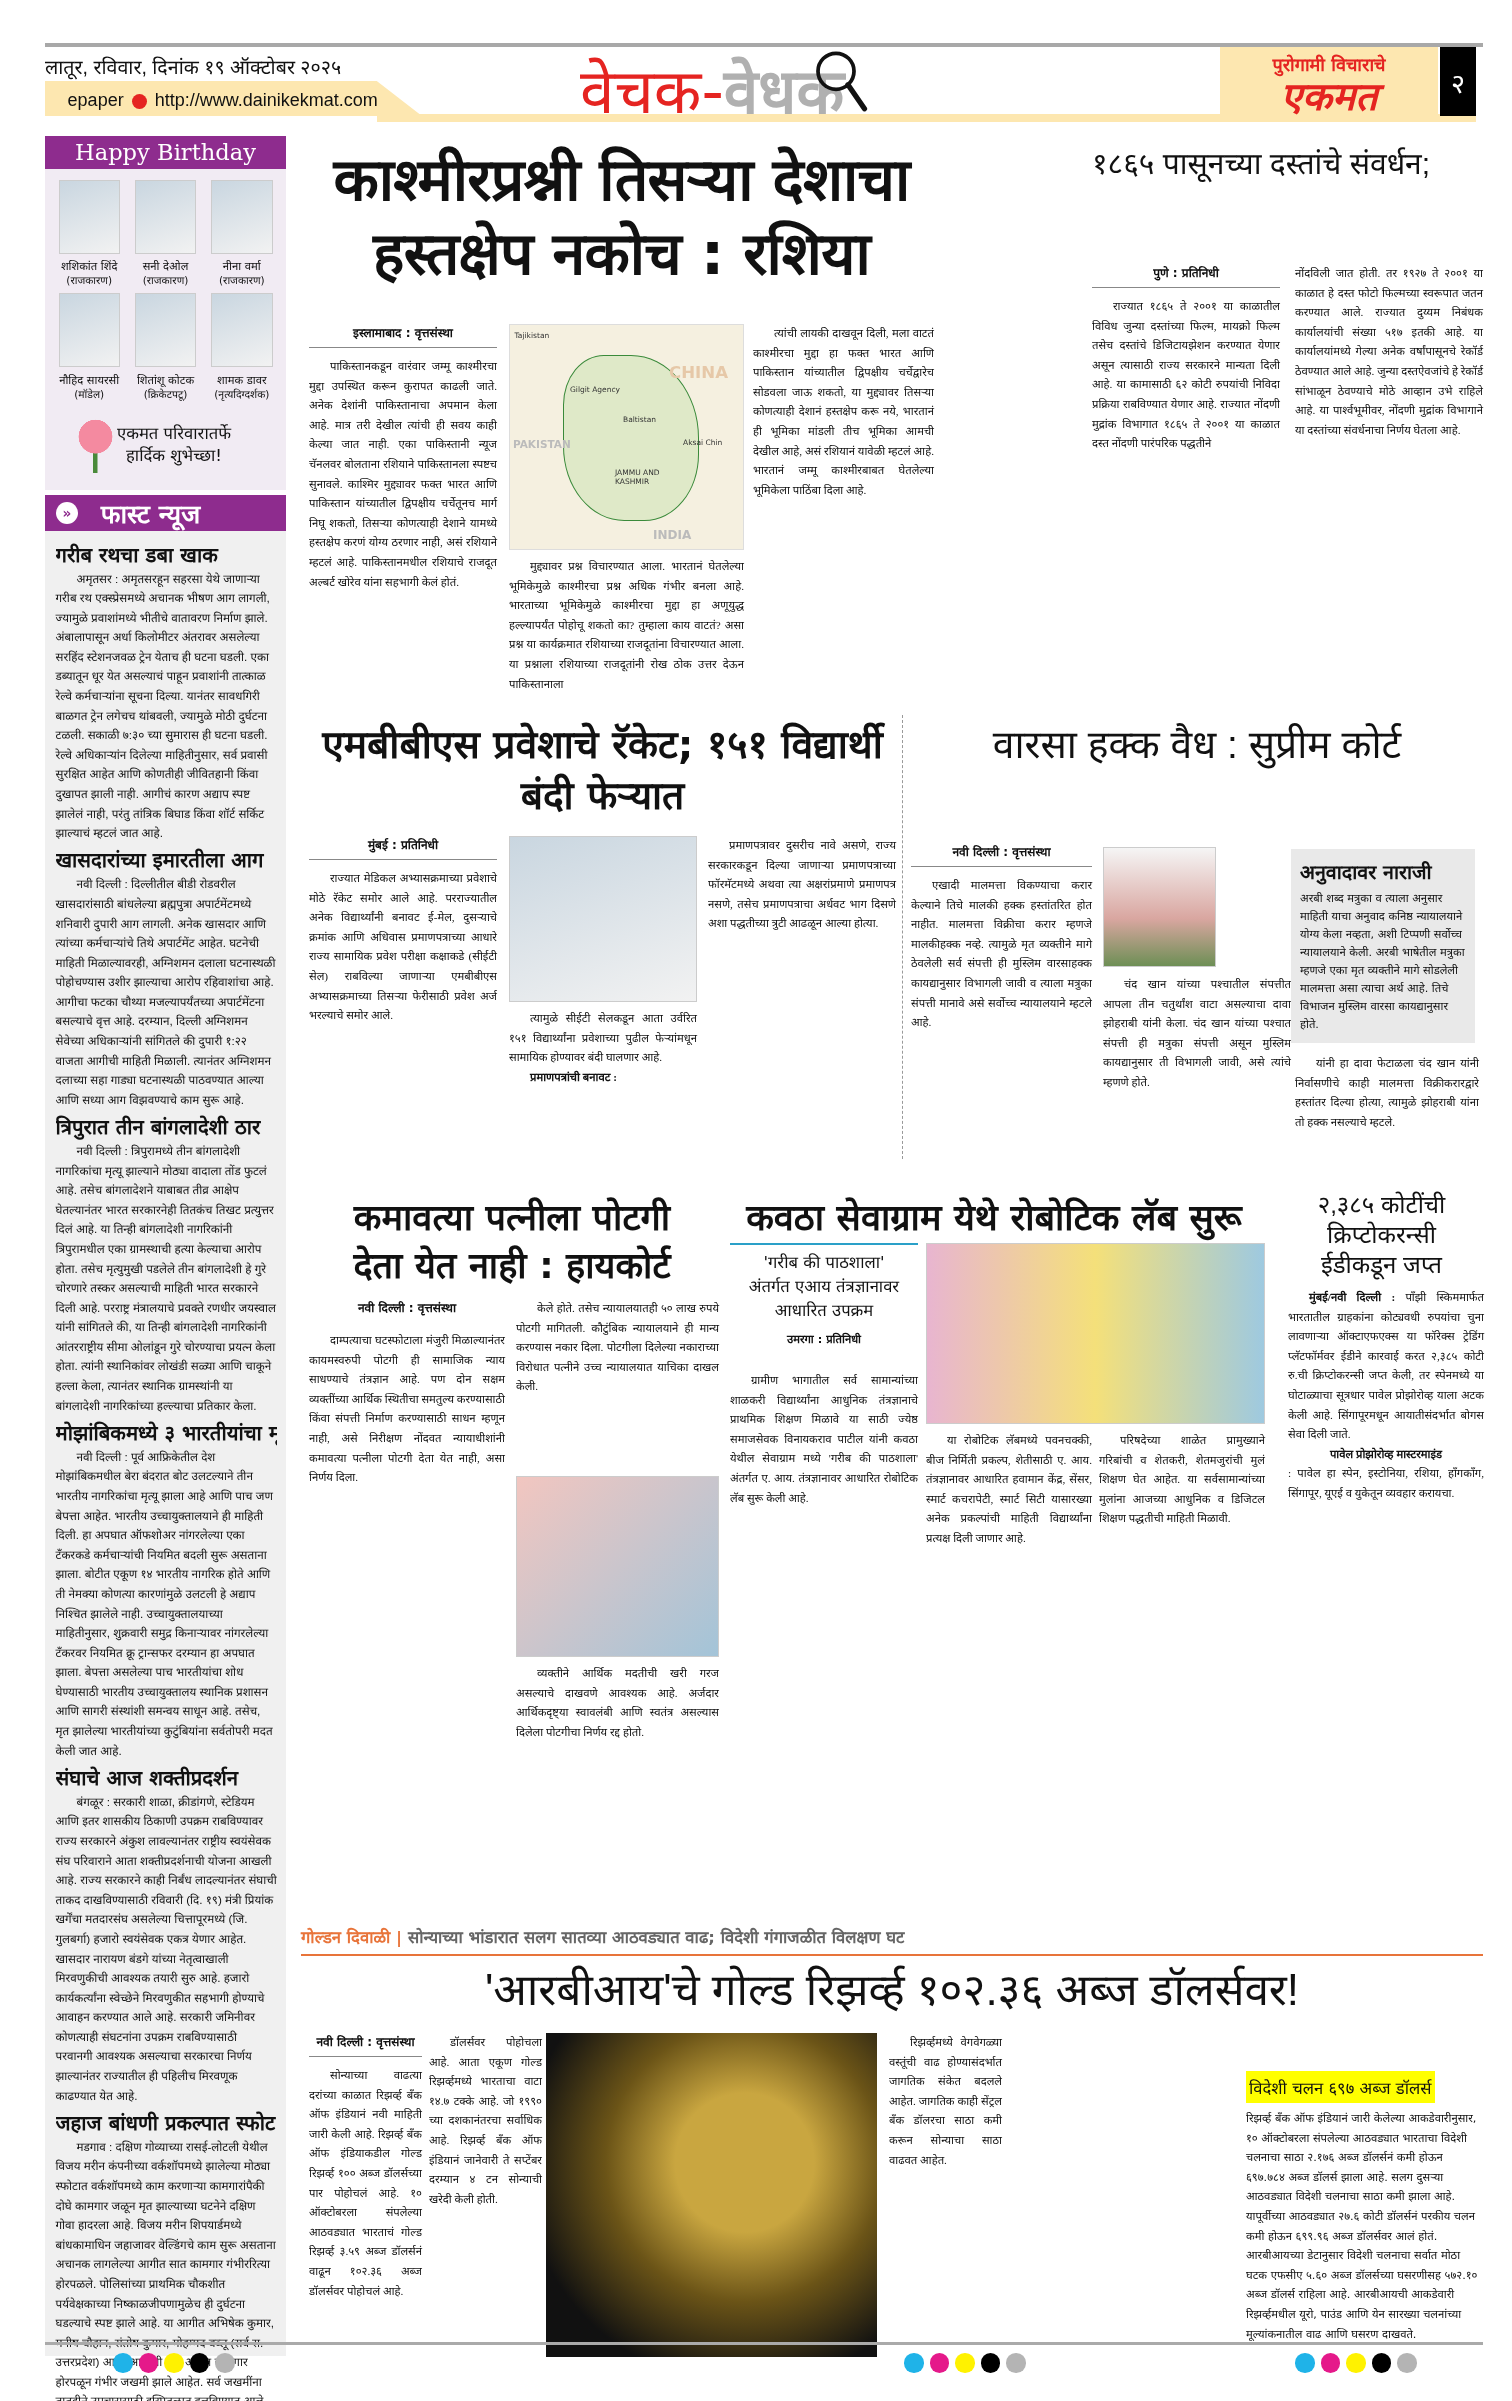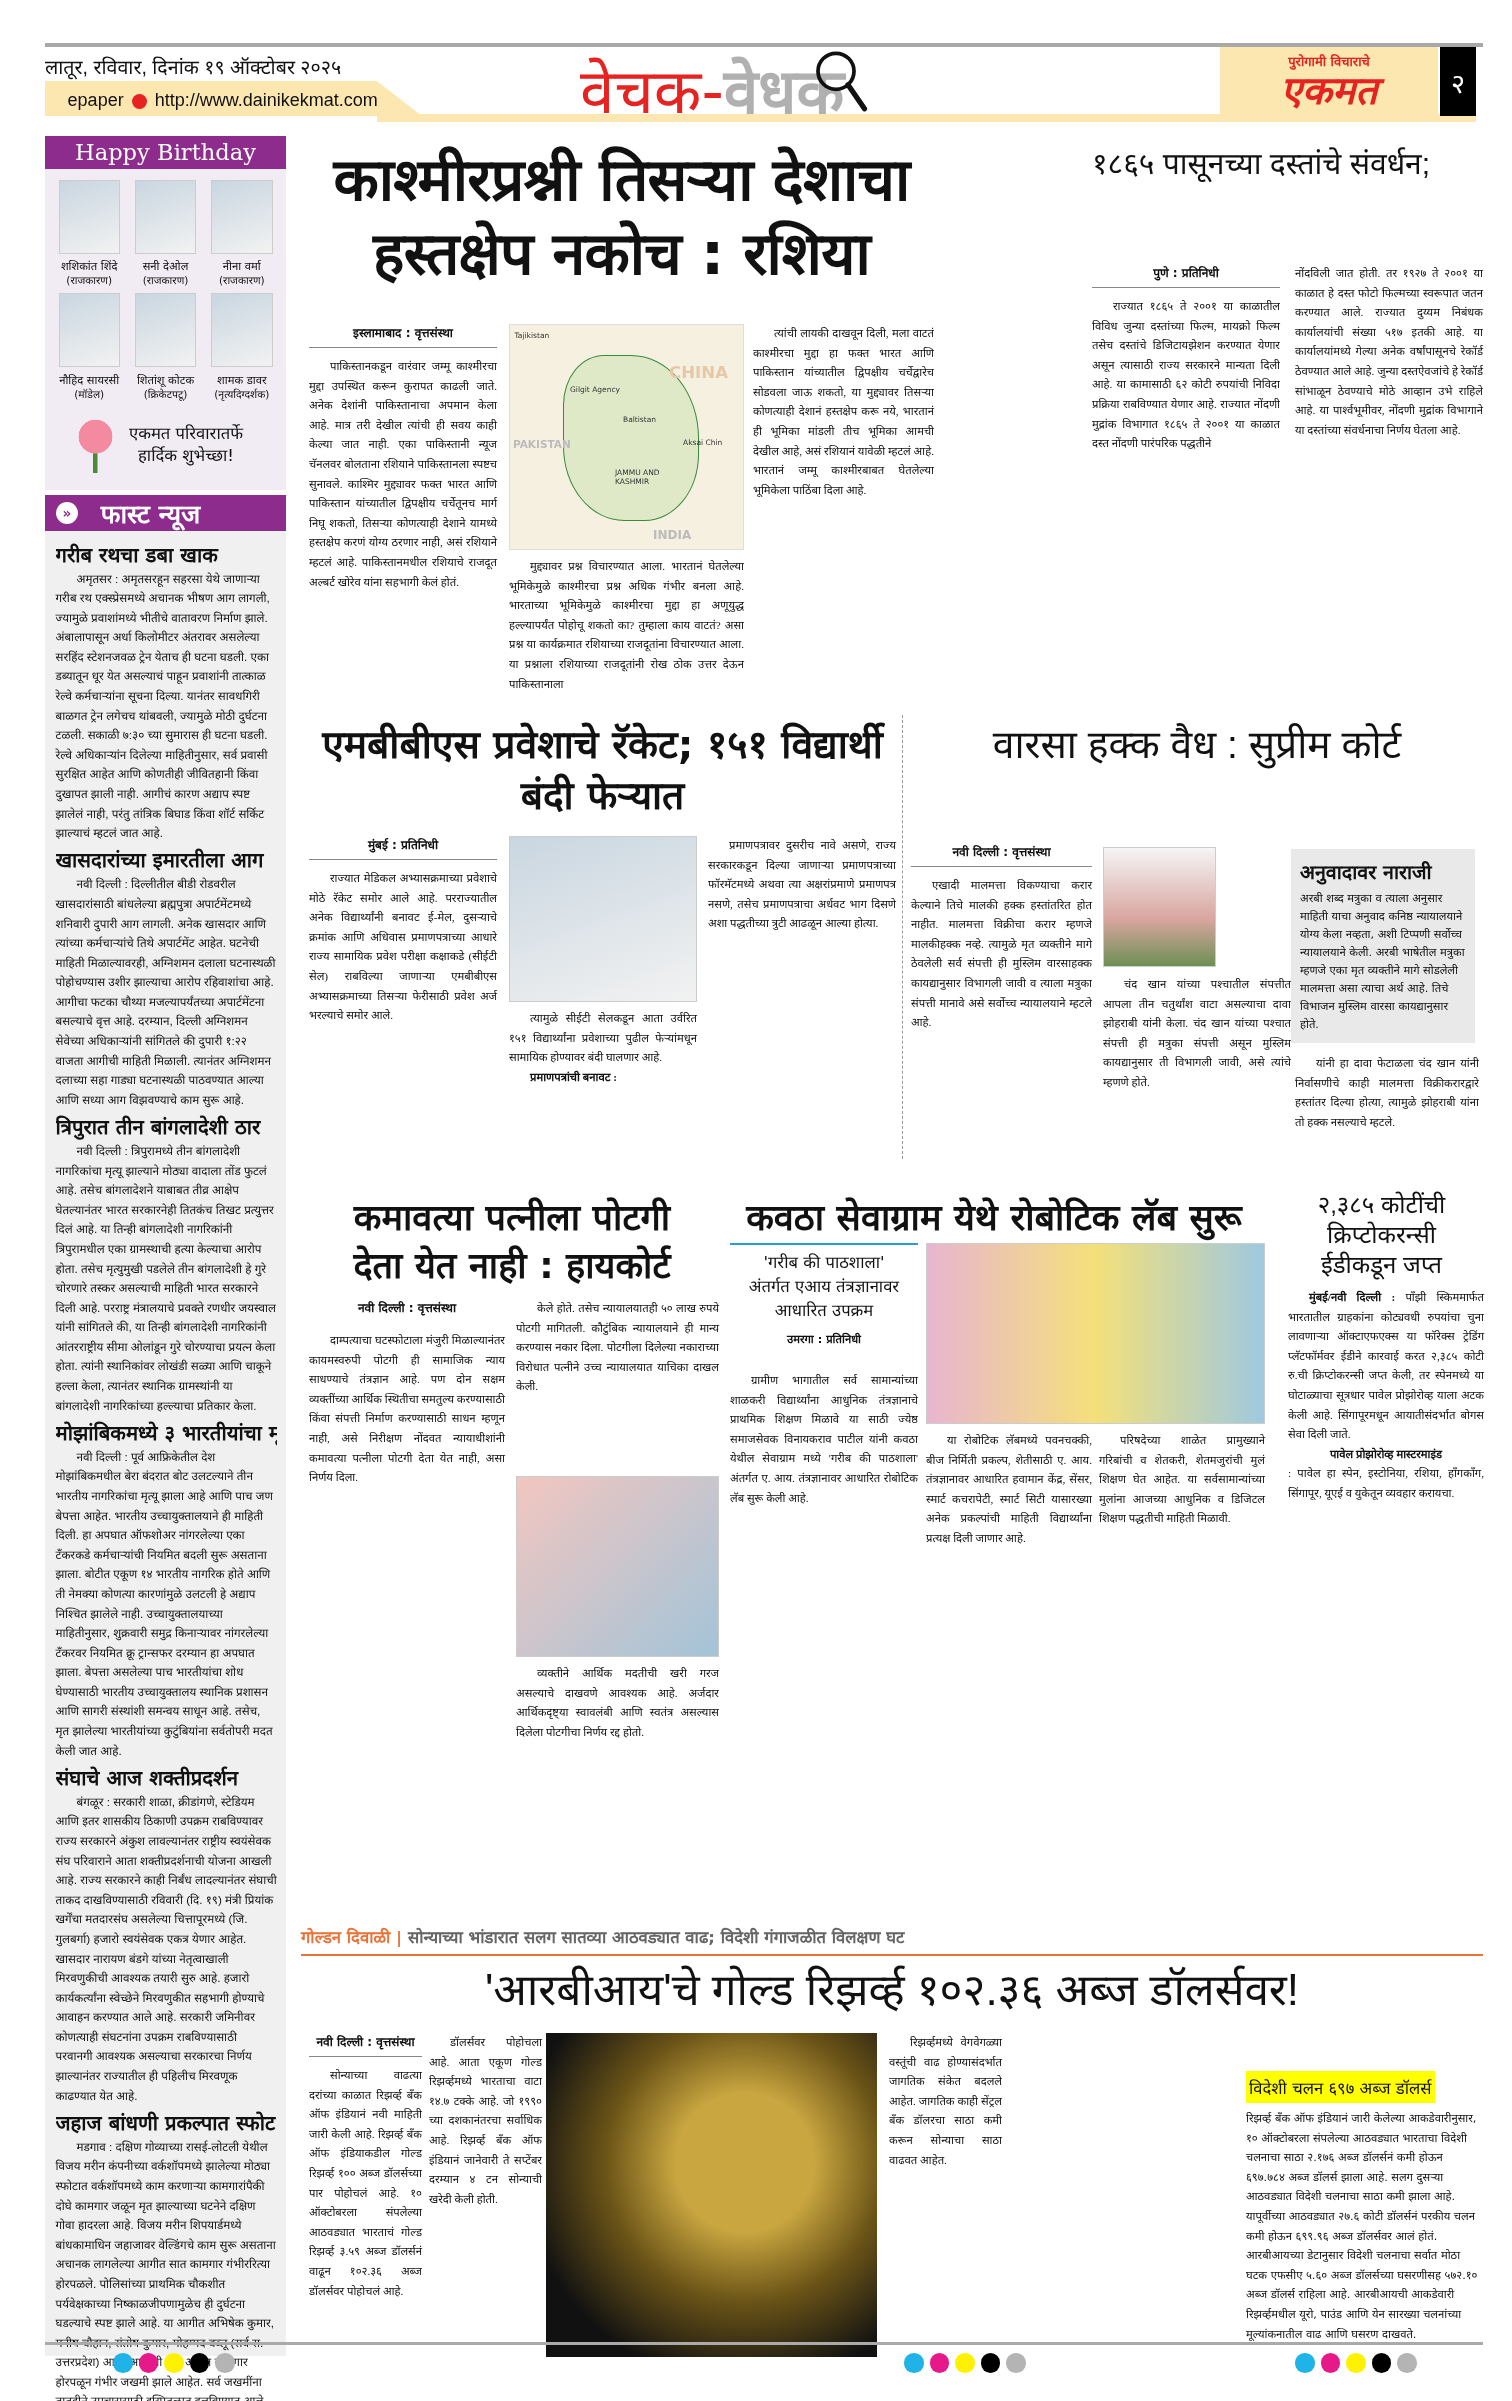--- a/index.html
+++ b/index.html
@@ -8,33 +8,33 @@
   .topline { left: 45px; top: 43px; width: 1438px; height: 3.8px; background: #a8a8a8; }
   .dateline { left: 45px; top: 53px; font-size: 19.6px; font-family: "Liberation Sans", sans-serif; }
   .epaper { left: 45px; top: 81px; width: 377px; height: 35px; background: #fde7b0; clip-path: polygon(0 0, 88% 0, 100% 100%, 0 100%); padding: 9px 0 0 22.6px; font-size: 18px; font-family: "Liberation Sans", sans-serif; }
   .epaper-band { left: 377px; top: 114px; width: 1099px; height: 7.5px; background: #fde7b0; }
   .globe { display:inline-block; width:15px; height:15px; border-radius:50%; background:#e52421; vertical-align:middle; margin:0 3px; }
   .section-title { left: 580px; top: 47px; font-size: 62px; font-family: "DejaVu Sans", sans-serif; }
   .section-title .a { color: #e52421; }
   .section-title .b { color: #b0b0b0; font-weight: bold; }
   .mag { left: 812px; top: 47px; width: 60px; height: 68px; }
   .brand { left: 1220px; top: 47px; width: 218px; height: 69px; background: #fde7b0; text-align: center; }
-  .brand .tag { color: #e52421; font-size: 13px; font-weight: bold; margin-top: 4.5px; }
+  .brand .tag { color: #e52421; font-size: 18px; font-weight: bold; margin-top: 4.5px; }
   .brand .name { color: #e52421; font-size: 39px; font-weight: bold; font-style: italic; line-height: 42px; }
   .pageno { left: 1440px; top: 47px; width: 36px; height: 69px; background: #000; color: #fff; font-size: 27px; text-align: center; padding-top: 16.6px; }
 
   
   .bday { left: 45px; top: 136px; width: 241px; height: 354px; background: #f1ebf3; }
   .bday-head { background: #8e2c8e; color: #fff; font-family: "DejaVu Serif", serif; font-size: 22.6px; text-align: center; height: 33px; line-height: 33px; }
   .bgrid { display: grid; grid-template-columns: repeat(3, 1fr); gap: 6px 6px; padding: 10.5px 9px 0 9px; }
   .bcell { text-align: center; }
   .bphoto { height: 74px; border: 0.8px dotted #666; margin: 0 4.5px; }
   .bname { font-size: 11.3px; margin-top: 4.5px; }
   .brole { font-size: 10.5px; }
-  .bwish { display:flex; align-items:center; gap: 13px; padding: 16.6px 0 0 30px; }
+  .bwish { display:flex; align-items:center; gap: 1px; padding: 16.6px 0 0 30px; }
   .bouquet { width: 41px; height: 56px; background: radial-gradient(circle at 50% 35%, #f48aa0 0 40%, transparent 41%), linear-gradient(#4a8a3a,#4a8a3a) 50% 100%/4.5px 22.6px no-repeat; }
   .bwish-text { font-size: 16.6px; text-align: center; line-height: 22.6px; }
 
   .fast { left: 45px; top: 495px; width: 241px; height: 1861px; background: #f0f0f0; }
   .fast-head { background: #8e2c8e; color: #fff; height: 36px; display:flex; align-items:center; padding-left: 10.5px; gap: 22.6px; }
   .chev { width: 22.6px; height: 22.6px; border-radius: 50%; background: #fff; color: #8e2c8e; font-size: 13.6px; text-align:center; line-height: 22.6px; font-weight: bold; }
   .fast-title { font-size: 25.6px; font-weight: bold; }
   .fast-body { padding: 6px 9px 0 10.5px; }
   .fn-head { font-size: 20.3px; font-weight: bold; margin-top: 4.5px; line-height: 27px; white-space: nowrap; overflow: hidden; }
   .fn-text { font-size: 11.7px; line-height: 19.6px; text-indent: 21px; font-family: "Liberation Sans", sans-serif; }

